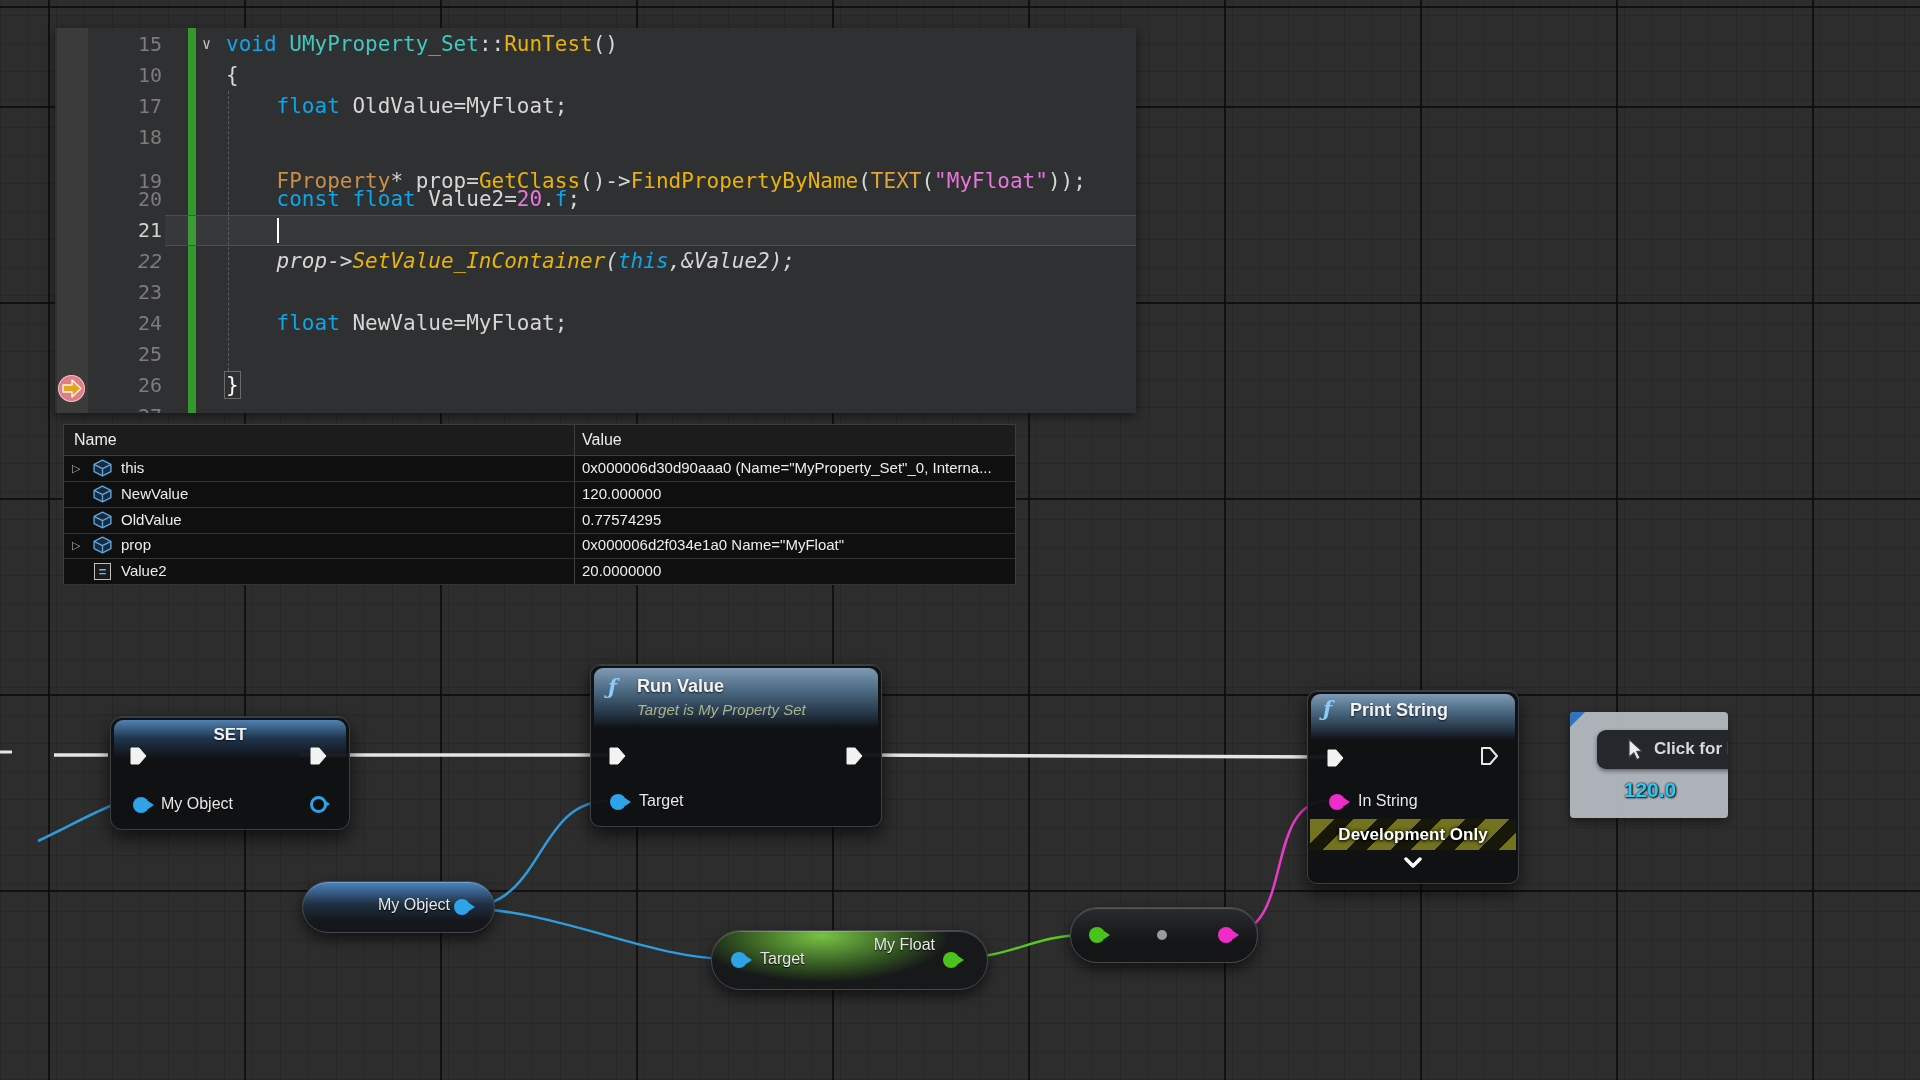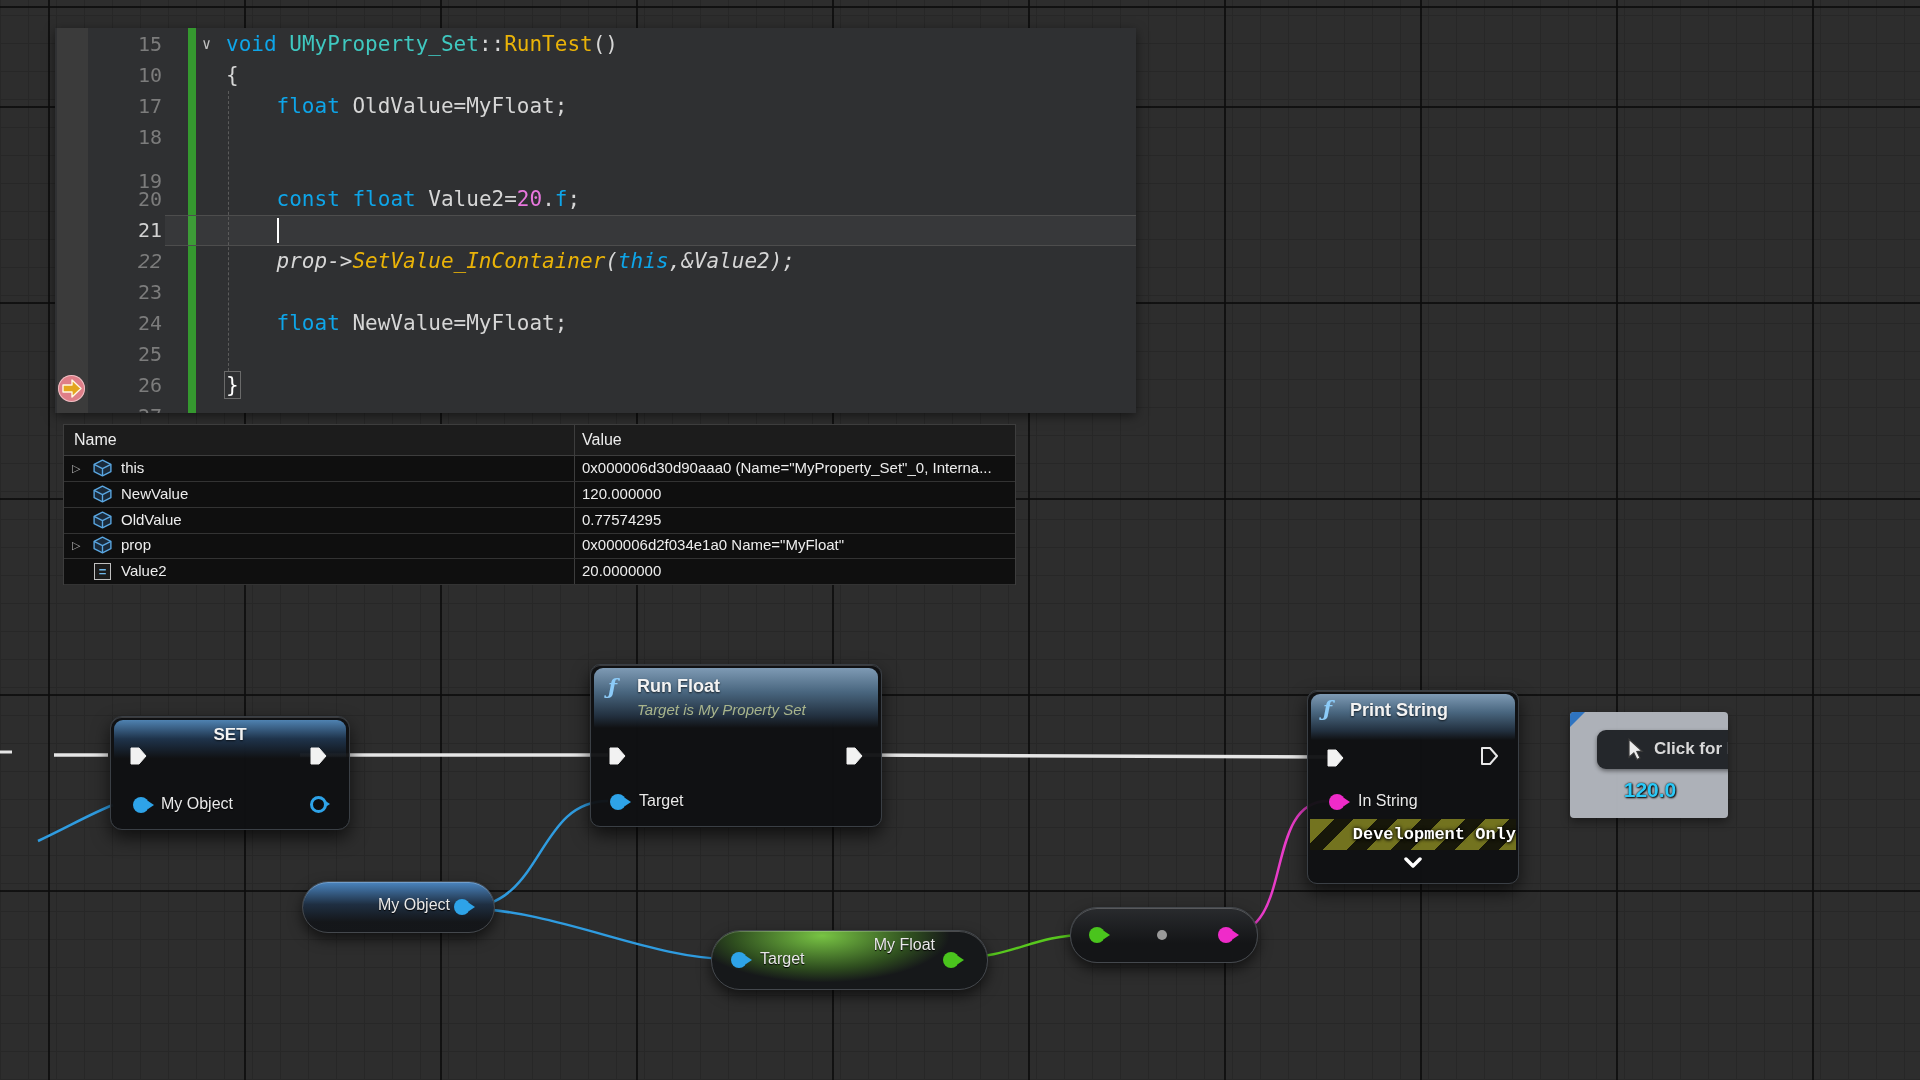--- a/index.html
+++ b/index.html
@@ -29,22 +29,22 @@
   .pin::after{content:"";position:absolute;left:15px;top:4px;border-top:4px solid transparent;
     border-bottom:4px solid transparent;border-left:6px solid;}
   .pin.blue{background:#2ea3e8;color:#2ea3e8;}.pin.blue::after{border-left-color:#2ea3e8;}
   .pin.green{background:#4ac41d;color:#4ac41d;}.pin.green::after{border-left-color:#4ac41d;}
   .pin.pink{background:#ef2bc9;color:#ef2bc9;}.pin.pink::after{border-left-color:#ef2bc9;}
   .pin.hollow{background:#0c0d0f;border:3px solid #2ea3e8;width:11px;height:11px;}
   .pin.hollow::after{left:11px;top:1px;border-left-color:#2ea3e8;}
   .execpin{position:absolute;width:20px;height:20px;}
   .pill{position:absolute;z-index:3;border:1px solid #44484d;border-radius:29px;
     box-shadow:0 6px 14px rgba(0,0,0,.6), inset 0 1px 0 rgba(255,255,255,.22);}
-  .banner{position:absolute;left:2px;right:2px;height:31px;display:flex;align-items:center;justify-content:flex-end;
-    background:repeating-linear-gradient(135deg,#73731f 0 17px,#17170a 17px 31px);font-family:Liberation Mono, monospace;}
+  .banner{position:absolute;left:2px;right:2px;height:31px;display:flex;align-items:center;justify-content:center;
+    background:repeating-linear-gradient(135deg,#73731f 0 17px,#17170a 17px 31px);}
   .banner span{color:#fff;font-weight:bold;font-size:17px;text-shadow:0 1px 3px #000,0 0 4px #000;}
   
   #editor{position:absolute;left:55px;top:28px;width:1081px;height:385px;background:#2f3032;z-index:5;
     overflow:hidden;font-family:"DejaVu Sans Mono",monospace;font-size:21px;box-shadow:0 3px 10px rgba(0,0,0,.5);}
   #gutterstrip{position:absolute;left:2px;top:0;bottom:0;width:31px;background:#3b3b3b;}
   #vcsbar{position:absolute;left:133px;top:0;bottom:0;width:8px;background:#35982f;}
   #indentguide{position:absolute;left:173px;top:63px;height:280px;border-left:1px dashed #5b5b5b;}
   #caretline{position:absolute;left:110px;right:0;top:187px;height:31px;background:rgba(255,255,255,.045);
     border-top:1px solid #4d4d4d;border-bottom:1px solid #4d4d4d;box-sizing:border-box;}
   .cline{position:absolute;left:0;right:0;height:31px;}
@@ -111,21 +111,21 @@
 </div>
 
 <div class="pill" style="left:302px;top:881px;width:191px;height:50px;background:linear-gradient(180deg,rgba(80,145,210,.9) 0%,rgba(40,70,105,.5) 45%,rgba(18,20,24,.25) 80%),#15171a;">
   <div class="pinlabel" style="right:44px;top:14px;">My Object</div>
   <div class="pin blue" style="left:151px;top:17px;"></div>
 </div>
 
 <div class="bpnode" style="left:590px;top:664px;width:290px;height:161px;border-radius:10px;">
   <div class="bphead fnhead" style="height:60px;"></div>
   <div class="fglyph" style="position:absolute;left:17px;top:9px;">ƒ</div>
-  <div class="bptitle" style="position:absolute;left:46px;top:11px;">Run Float</div>
+  <div class="bptitle" style="position:absolute;left:46px;top:11px;">Run Value</div>
   <div class="bpsub" style="position:absolute;left:46px;top:36px;">Target is My Property Set</div>
   <svg class="execpin" style="left:17px;top:81px;" viewBox="0 0 20 20">
       <polygon points="2,2 10,2 17,10 10,18 2,18" fill="#f2f2f2" stroke="#f2f2f2" stroke-linejoin="round"></polygon>
     </svg>
   <svg class="execpin" style="left:254px;top:81px;" viewBox="0 0 20 20">
       <polygon points="2,2 10,2 17,10 10,18 2,18" fill="#f2f2f2" stroke="#f2f2f2" stroke-linejoin="round"></polygon>
     </svg>
   <div class="pin blue" style="left:19px;top:129px;"></div>
   <div class="pinlabel" style="left:48px;top:127px;">Target</div>
 </div>
@@ -192,20 +192,21 @@
       <div class="cline" style="top: 63px;">
         <div class="lnum">17</div>
         <div class="ctext"><span class="tk-d">    </span><span class="tk-kw">float</span><span class="tk-d"> OldValue=MyFloat;</span></div>
       </div>
       <div class="cline" style="top: 94px;">
         <div class="lnum">18</div>
         <div class="ctext"></div>
       </div>
       <div class="cline" style="top: 138px;">
         <div class="lnum">19</div>
+        <div class="ctext"><span class="tk-d">    </span><span class="tk-ty2">FProperty</span><span class="tk-d">* prop=</span><span class="tk-fn">GetClass</span><span class="tk-d">()-&gt;</span><span class="tk-fn">FindPropertyByName</span><span class="tk-d">(</span><span class="tk-mac">TEXT</span><span class="tk-d">(</span><span class="tk-str">"MyFloat"</span><span class="tk-d">));</span></div>
       </div>
       <div class="cline" style="top: 156px;">
         <div class="lnum">20</div>
         <div class="ctext"><span class="tk-d">    </span><span class="tk-kw">const</span><span class="tk-d"> </span><span class="tk-kw">float</span><span class="tk-d"> Value2=</span><span class="tk-num">20</span><span class="tk-d">.</span><span class="tk-kw">f</span><span class="tk-d">;</span></div>
       </div>
       <div class="cline" style="top: 187px;">
         <div class="lnum cur">21</div>
         <div class="ctext"></div>
       </div>
       <div class="cline" style="top: 218px; font-style: italic;">

